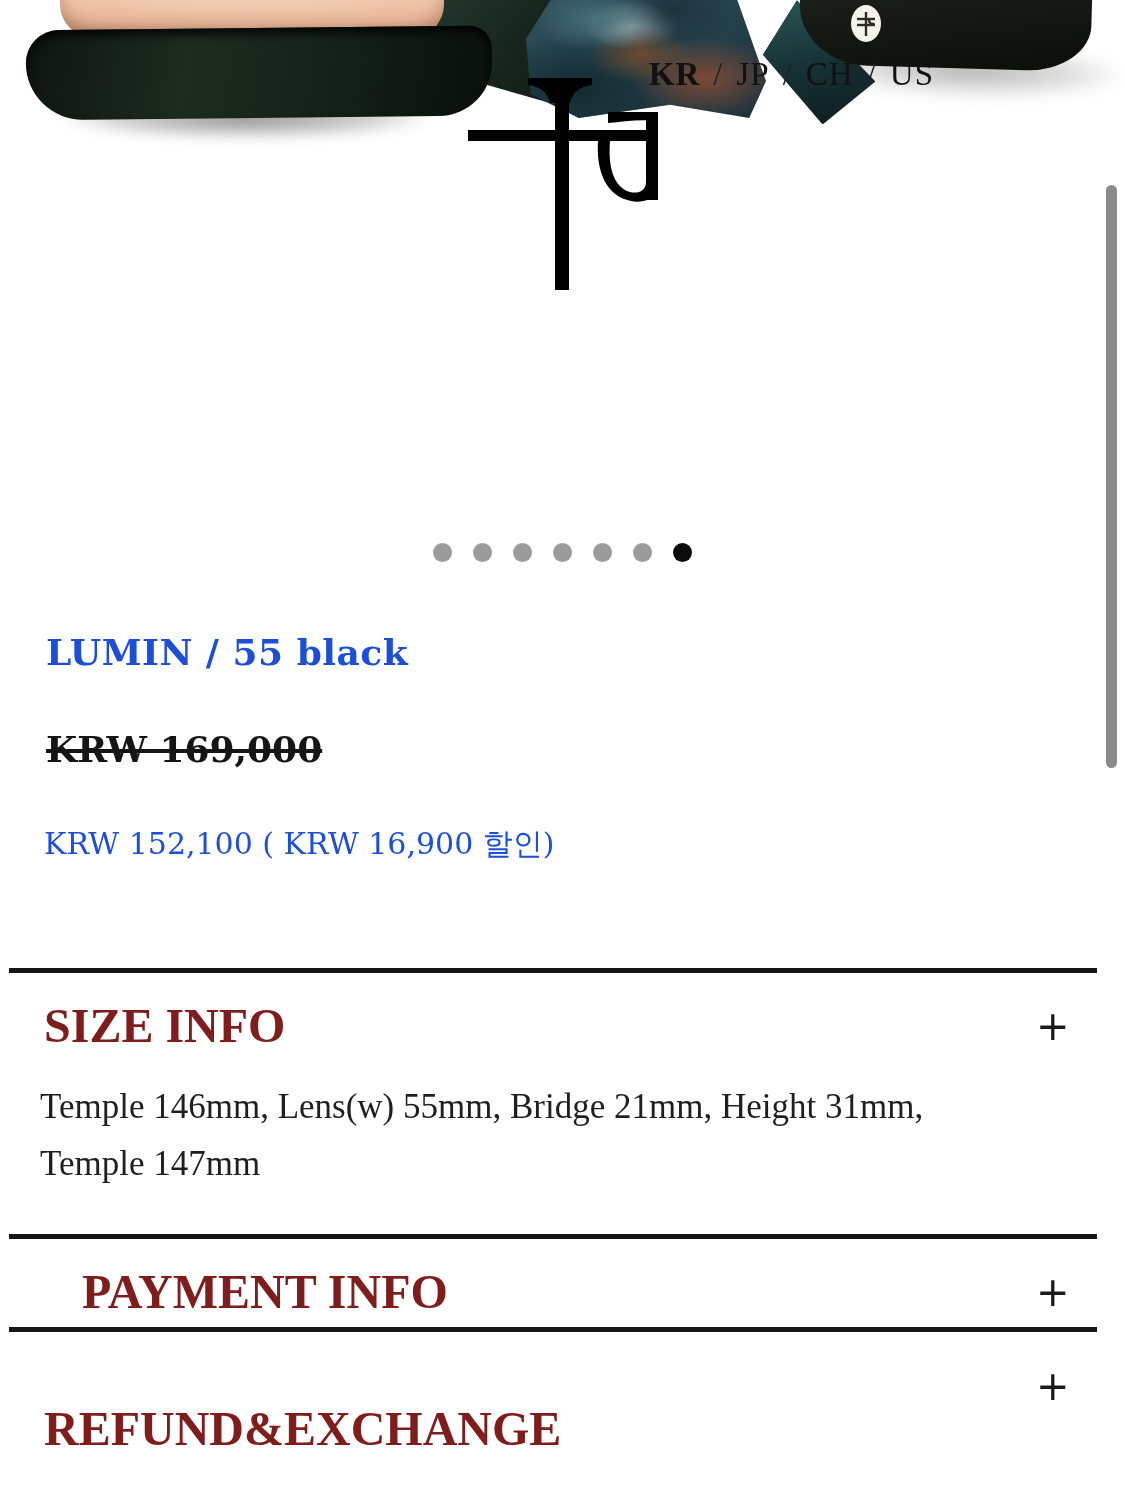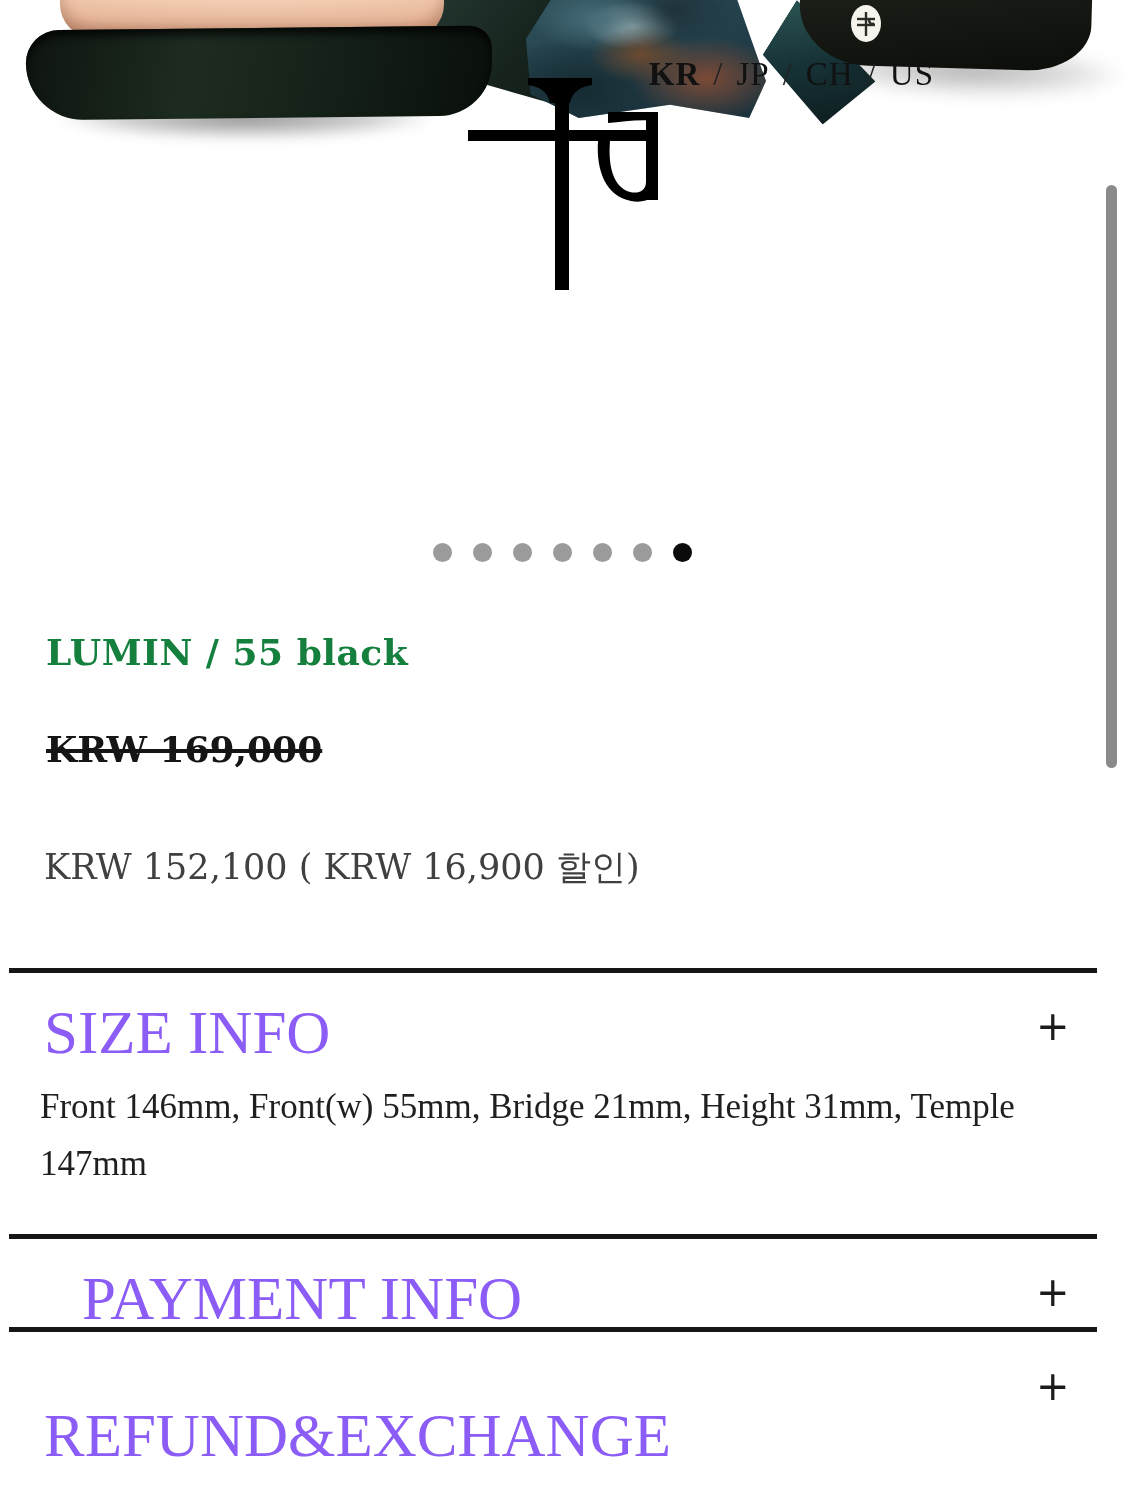--- a/index.html
+++ b/index.html
@@ -78,39 +78,39 @@
   
   .dots{
     position:absolute;left:0;top:543px;width:1125px;z-index:5;
     display:flex;justify-content:center;gap:21px;
   }
   .dot{width:19px;height:19px;border-radius:50%;background:#9b9b9b;}
   .dot.active{background:#0b0b0b;}
   
   .product-title{
     position:absolute;left:46px;top:634px;line-height:1;
-    font-size:36px;font-weight:bold;letter-spacing:.5px;color:#15803d;
+    font-size:36px;font-weight:bold;letter-spacing:.5px;color:#1d4ed8;
   }
   .price-original{
     position:absolute;left:46px;top:731px;line-height:1;
     font-size:36px;font-weight:bold;color:#151515;
     text-decoration:line-through;text-decoration-thickness:4px;text-align:center;
   }
   .price-sale{
-    position:absolute;left:44px;top:850px;line-height:1;
-    font-size:35px;color:#404040;
+    position:absolute;left:44px;top:829px;line-height:1;
+    font-size:30px;color:#1d4ed8;
   }
   .rule{position:absolute;left:9px;width:1088px;height:5px;background:#161616;}
   .rule-1{top:968px;}
   .rule-2{top:1234px;}
   .rule-3{top:1327px;}
   .section-title{
     position:absolute;left:44px;line-height:1;
-    font-family:"Liberation Serif",serif;font-size:61px;color:#8b5cf6;
-    letter-spacing:0;cursor:pointer;
+    font-family:"Liberation Serif",serif;font-size:48px;color:#7f1d1d;
+    letter-spacing:0;cursor:pointer;font-weight:bold;
   }
   .st-1{top:1002px;}
   .st-2{top:1268px;margin-left:38px;}
   .st-3{top:1405px;}
   .section-toggle{
     position:absolute;left:1036px;line-height:1;cursor:pointer;
     font-family:"DejaVu Sans",sans-serif;font-size:40px;font-weight:400;color:#1b1b1b;
   }
   .tg-1{top:1006px;}
   .tg-2{top:1272px;}
@@ -182,21 +182,21 @@
     <span class="dot active"></span>
   </div>
 
 <div class="product-title">LUMIN / 55 black</div>
 <div class="price-original">KRW 169,000</div>
 <div class="price-sale">KRW 152,100 ( KRW 16,900 할인)</div>
 
 <div class="rule rule-1"></div>
 <div class="section-title st-1">SIZE INFO</div>
 <div class="section-toggle tg-1">+</div>
-<div class="section-body">Front 146mm, Front(w) 55mm, Bridge 21mm, Height 31mm, Temple 147mm</div>
+<div class="section-body">Temple 146mm, Lens(w) 55mm, Bridge 21mm, Height 31mm, Temple 147mm</div>
 
 <div class="rule rule-2"></div>
 <div class="section-title st-2">PAYMENT INFO</div>
 <div class="section-toggle tg-2">+</div>
 
 <div class="rule rule-3"></div>
 <div class="section-title st-3">REFUND&amp;EXCHANGE</div>
 <div class="section-toggle tg-3">+</div>
 
 <div class="scrollbar-thumb"></div>

